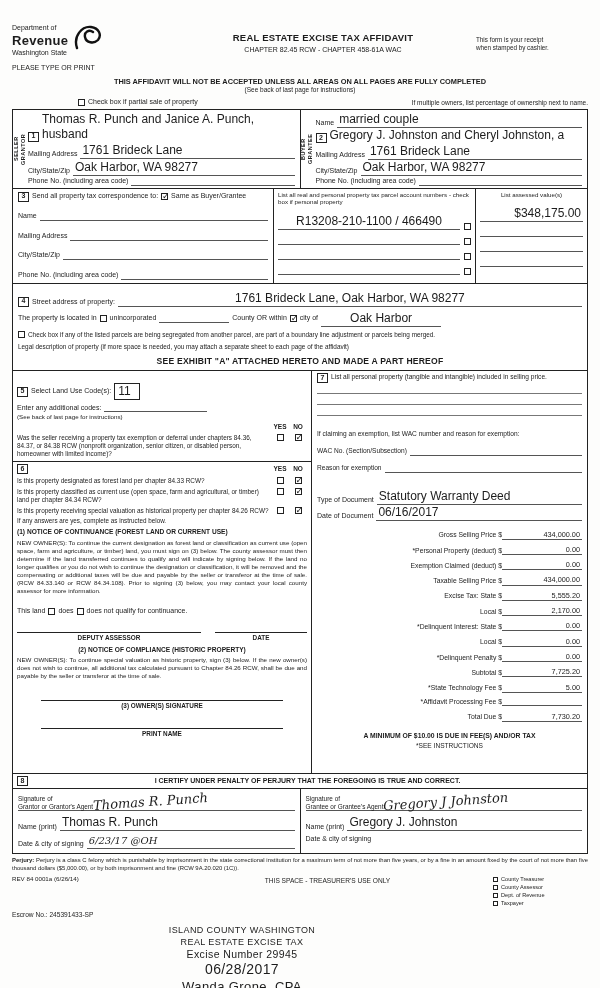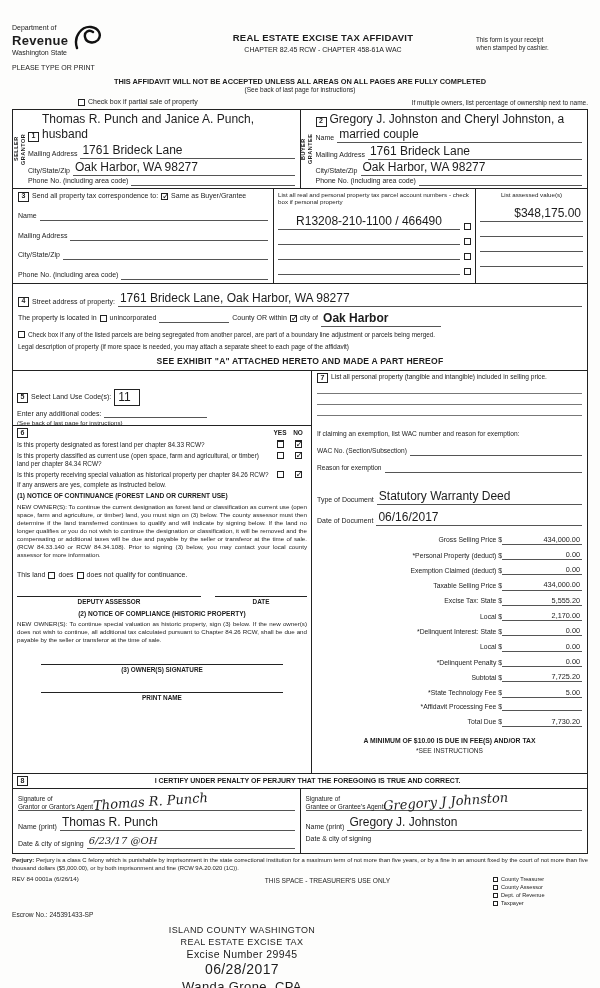--- a/index.html
+++ b/index.html
@@ -44,26 +44,26 @@
   .pcontent { flex:1; padding:2px 5px 2px 2px; display:flex; flex-direction:column; justify-content:space-between; }
   
   .sec3 { display:flex; height:96px; margin-top:-1px; }
   .s3a { flex:1; padding:3px 5px; display:flex; flex-direction:column; justify-content:space-between; }
   .s3b { width:202px; border-left:1px solid #222; padding:2px 4px; display:flex; flex-direction:column; }
   .s3c { width:112px; border-left:1px solid #222; padding:2px 4px; display:flex; flex-direction:column; }
   .s3head { font-size:6.2px; line-height:1.2; margin-bottom:2px; }
   .s3row { display:flex; align-items:flex-end; gap:4px; margin-top:6px; }
   
   .sec4 { margin-top:-1px; padding:3px 5px 4px 5px; }
-  .sec4 .r { margin-top:4px; }
+  .sec4 .r { margin-top:4px;text-align:center; }
   .exhibit { font-size:8.6px; font-weight:bold; text-align:center; margin-top:5px; letter-spacing:.2px; }
   
   .main { display:flex; margin-top:-1px; height:404px; }
   .leftcol { width:300px; display:flex; flex-direction:column; }
-  .sec5 { height:56px; padding:18px 4px; }
+  .sec5 { height:92px; padding:12px 4px; }
   .sec6 { flex:1; margin-top:-1px; padding:2px 4px; }
   .rightcol { flex:1; margin-left:-1px; padding:2px 5px; }
   .ynhead { display:flex; justify-content:flex-end; font-weight:bold; font-size:6.5px; }
   .ynhead span { width:18px; text-align:center; }
   .qrow { display:flex; align-items:flex-start; margin-top:3px; }
   .q { flex:1; font-size:6.4px; line-height:1.22; padding-right:2px; }
   .cbs { display:flex; } .cbs .cbcell { width:18px; display:flex; justify-content:center; }
   .para { font-size:6.2px; line-height:1.3; text-align:justify; margin-top:2px; }
   .ntitle { font-size:6.6px; font-weight:bold; margin-top:4px; }
   .sigrow { display:flex; gap:14px; margin-top:16px; }
@@ -168,26 +168,26 @@
         </div>
       </div>
     </div>
     <div class="party box">
       <div class="vstrip">
         <span class="vtext">BUYER</span>
         <span class="vtext">GRANTEE</span>
       </div>
       <div class="pcontent">
         <div class="r">
+          <span class="lbl">Name</span>
+          <span class="ul val">married couple</span>
+        </div>
+        <div class="r">
           <span class="numsq">2</span>
           <span class="val">Gregory J. Johnston and Cheryl Johnston, a</span>
-        </div>
-        <div class="r">
-          <span class="lbl">Name</span>
-          <span class="ul val">married couple</span>
         </div>
         <div class="r">
           <span class="lbl">Mailing Address</span>
           <span class="ul val">1761 Brideck Lane</span>
         </div>
         <div class="r">
           <span class="lbl">City/State/Zip</span>
           <span class="ul val">Oak Harbor, WA 98277</span>
         </div>
         <div class="r">
@@ -266,21 +266,21 @@
       <span class="ul val">1761 Brideck Lane, Oak Harbor, WA 98277</span>
     </div>
     <div class="r" style="align-items:center;">
       <span>The property is located in</span>
       <span class="cb"></span>
       <span>unincorporated</span>
       <span class="ul short"></span>
       <span>County OR within</span>
       <span class="cb checked"></span>
       <span>city of</span>
-      <span class="ul val" style="flex:0 0 120px;font-weight:bold;">Oak Harbor</span>
+      <span class="ul val" style="flex:0 0 120px;">Oak Harbor</span>
     </div>
     <div class="r" style="align-items:center;">
       <span class="cb"></span>
       <span style="font-size:6.4px;">Check box if any of the listed parcels are being segregated from another parcel, are part of a boundary line adjustment or parcels being merged.</span>
     </div>
     <div class="r">
       <span style="font-size:6.4px;">Legal description of property (if more space is needed, you may attach a separate sheet to each page of the affidavit)</span>
     </div>
     <div class="exhibit">SEE EXHIBIT "A" ATTACHED HERETO AND MADE A PART HEREOF</div>
   </div>
@@ -407,21 +407,21 @@
         <span class="ul"></span>
       </div>
       <div class="r" style="margin-top:8px;">
         <span class="lbl" style="font-size:6.6px;">Reason for exemption</span>
         <span class="ul"></span>
       </div>
       <div class="r" style="margin-top:16px;">
         <span class="lbl">Type of Document</span>
         <span class="ul val">Statutory Warranty Deed</span>
       </div>
-      <div class="r" style="margin-top:5px;">
+      <div class="r" style="">
         <span class="lbl">Date of Document</span>
         <span class="ul val">06/16/2017</span>
       </div>
 
       <div class="mrow" style="margin-top:9px;">
           <span class="mlbl">Gross Selling Price $</span>
           <span class="mval">434,000.00</span>
         </div>
       <div class="mrow">
           <span class="mlbl">*Personal Property (deduct) $</span>

